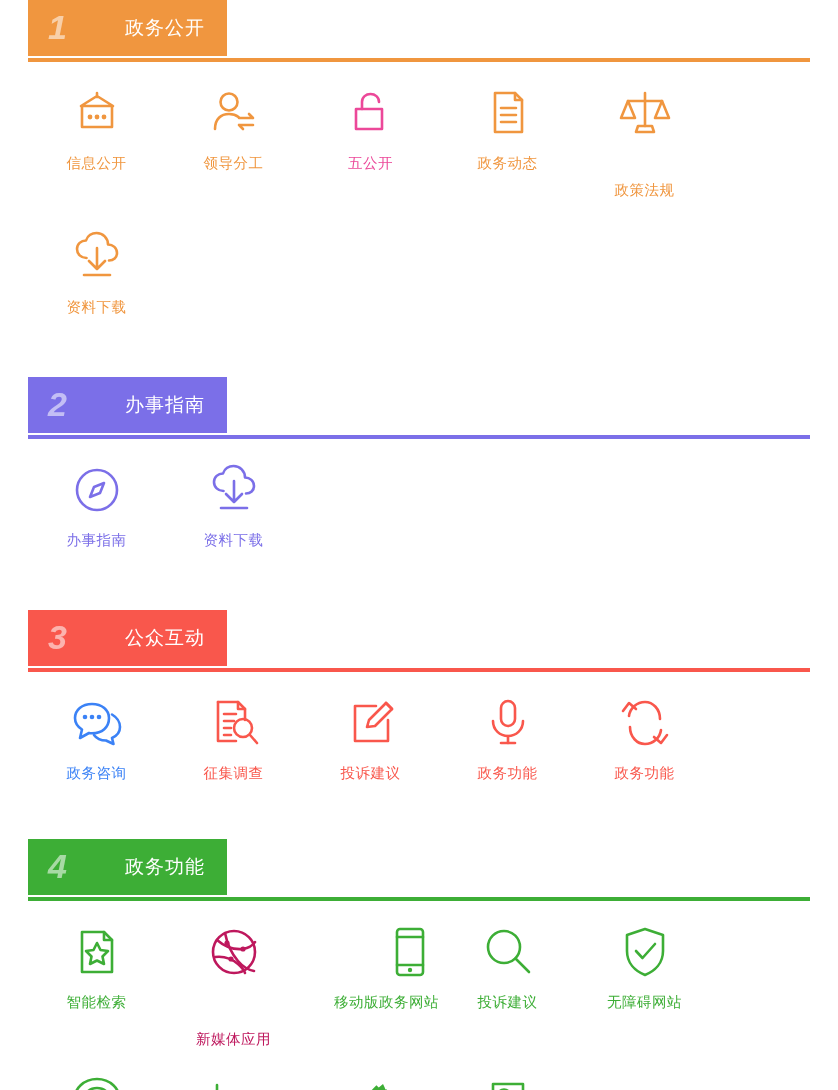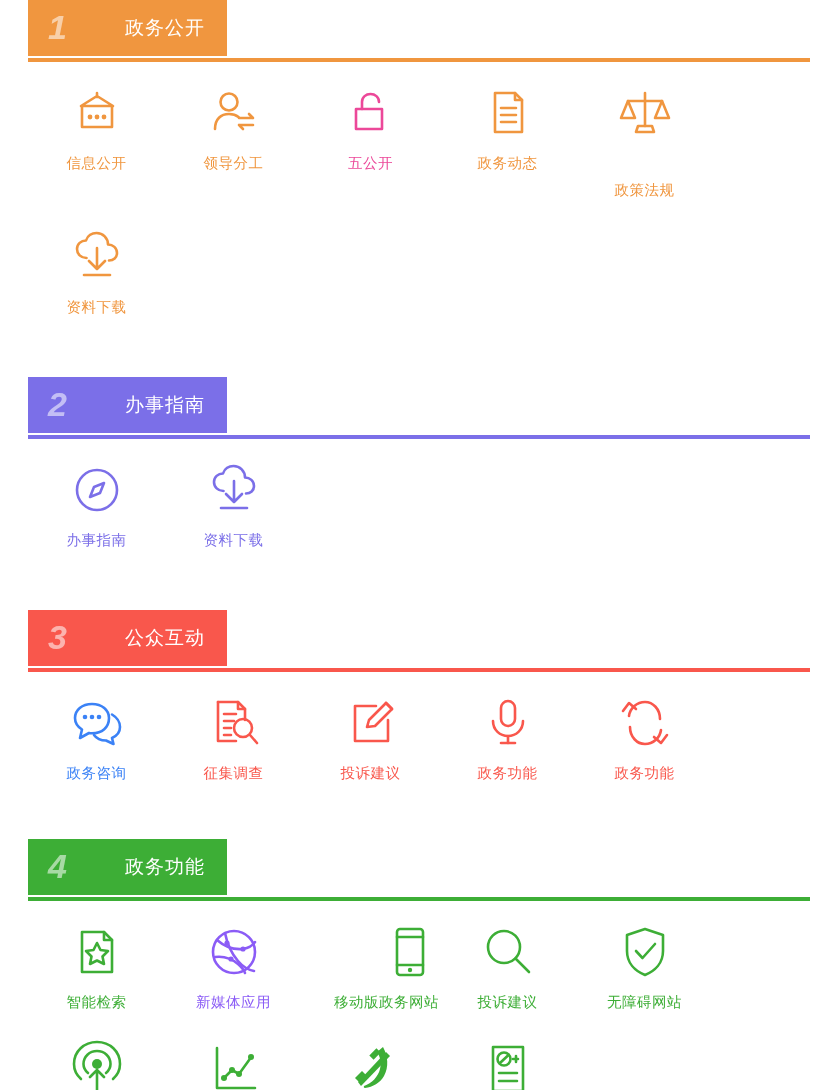--- a/index.html
+++ b/index.html
@@ -285,21 +285,21 @@
         <a class="cell" style="color: rgb(61, 174, 54); text-decoration: none;">
           <span class="glyph">
             <svg width="58" height="58" viewBox="0 0 58 58">
               <path fill="none" stroke="currentColor" stroke-width="2.6" stroke-linecap="round" stroke-linejoin="round" d="M14 9 L36 9 L44 17 L44 49 L14 49 Z"></path>
               <path fill="none" stroke="currentColor" stroke-width="2.6" stroke-linecap="round" stroke-linejoin="round" d="M36 9 L36 17 L44 17"></path>
               <path fill="none" stroke="currentColor" stroke-width="2.6" stroke-linecap="round" stroke-linejoin="round" d="M29 20 L32.5 27 L40 28 L34.5 33.5 L36 41 L29 37.5 L22 41 L23.5 33.5 L18 28 L25.5 27 Z"></path>
             </svg>
           </span>
           <span class="label">智能检索</span>
         </a>
-        <a class="cell" style="color: #8b5cf6; text-decoration: none;">
+        <a class="cell" style="color: #be185d; text-decoration: none; gap: 37px;">
           <span class="glyph">
             <svg width="58" height="58" viewBox="0 0 58 58">
               <circle fill="none" stroke="currentColor" stroke-width="2.6" stroke-linecap="round" stroke-linejoin="round" cx="29" cy="29" r="21"></circle>
               <path fill="none" stroke="currentColor" stroke-width="2.6" stroke-linecap="round" stroke-linejoin="round" d="M12 17 C20 24 28 27 38 26 C44 25 48 22 50 19"></path>
               <path fill="none" stroke="currentColor" stroke-width="2.6" stroke-linecap="round" stroke-linejoin="round" d="M10 34 C18 33 26 35 33 41 C37 44.5 39 47 40 50"></path>
               <path fill="none" stroke="currentColor" stroke-width="2.6" stroke-linecap="round" stroke-linejoin="round" d="M20 10 C22 20 26 30 33 38 C38 44 44 47 49 48"></path>
               <circle fill="currentColor" stroke="none" cx="22" cy="20" r="2.6"></circle>
               <circle fill="currentColor" stroke="none" cx="38" cy="26" r="2.6"></circle>
               <circle fill="currentColor" stroke="none" cx="26" cy="36" r="2.6"></circle>
             </svg>

